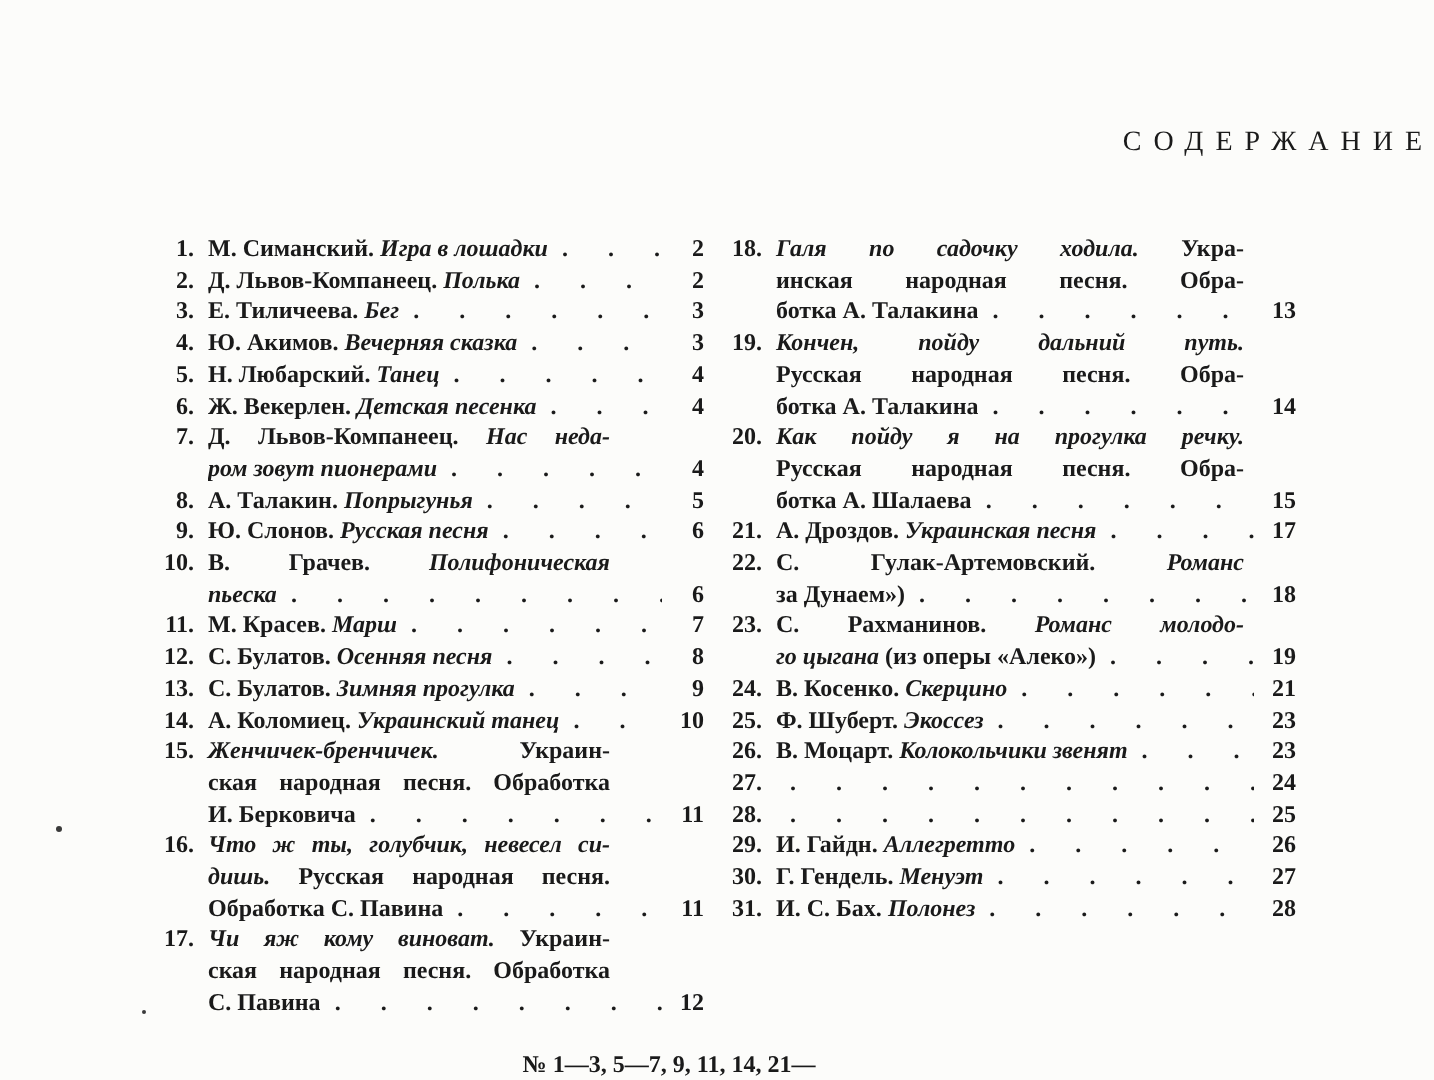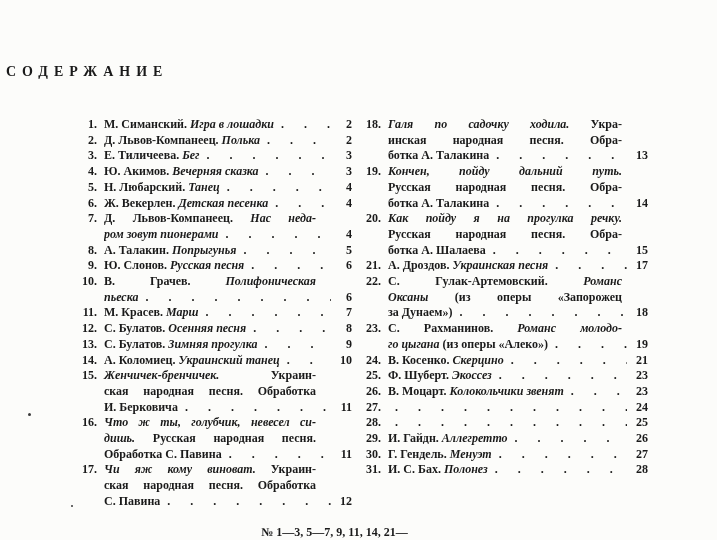--- a/index.html
+++ b/index.html
@@ -4,38 +4,38 @@
 <style>
   html,body{margin:0;padding:0}
   body{
     width:717px;height:540px;overflow:hidden;position:relative;
     background:var(--paper,#fcfcfa);color:var(--ink,#1a1a1a);
     font-family:"Liberation Serif","DejaVu Serif",serif;
     font-weight:bold;
   }
   .title{
     margin:0;padding-top:63px;
-    font-size:14px;line-height:17px;font-weight:bold;
-    letter-spacing:6px;text-align:left;text-indent:6px;
+    font-size:14px;line-height:17px;font-weight:normal;
+    letter-spacing:6px;text-align:right;text-indent:6px;
   }
   .columns{
     display:flex;margin-top:37px;padding-left:78px;
     font-size:12px;line-height:15.7px;
   }
   .col{flex:none}
   .col-left{width:274px;margin-right:10px}
   .col-right{width:286px}
   .entry{position:relative;padding-left:26px}
   .num{
     position:absolute;left:0;top:0;width:19px;text-align:right;
     white-space:nowrap;
   }
   .line{min-height:15.7px}
   .line.mid{text-align:justify;text-align-last:justify}
-  .col-left .line.mid{margin-right:36px}
+  .col-left .line.mid{margin-right:47px}
   .col-right .line.mid{margin-right:26px}
   .line.last{display:flex;align-items:center}
   .line.last .txt{white-space:nowrap;flex:none;max-width:100%;overflow:hidden}
   .it{font-style:italic}
   .leader{
     flex:1 1 0;min-width:0;overflow:hidden;white-space:nowrap;
     word-spacing:17px;padding-left:7px;margin-right:3px;
   }
   .pg{flex:none;min-width:18px;text-align:right;white-space:nowrap}
   .footer{
@@ -233,21 +233,20 @@
         <span class="num">21.</span>
         <div class="line last">
           <span class="txt"><span>А. Дроздов. </span><span class="it">Украинская песня</span></span>
           <span class="leader">. . . . . . . . . . . . . . . . . . . . . . . . . .</span>
           <span class="pg">17</span>
         </div>
       </div>
       <div class="entry">
         <span class="num">22.</span>
         <div class="line mid"><span class="txt"><span>С. Гулак-Артемовский. </span><span class="it">Романс</span></span></div>
-        <div class="line mid"><span class="txt"><span class="it">Оксаны </span><span>(из оперы «Запорожец</span></span></div>
         <div class="line last">
           <span class="txt"><span>за Дунаем»)</span></span>
           <span class="leader">. . . . . . . . . . . . . . . . . . . . . . . . . .</span>
           <span class="pg">18</span>
         </div>
       </div>
       <div class="entry">
         <span class="num">23.</span>
         <div class="line mid"><span class="txt"><span>С. Рахманинов. </span><span class="it">Романс молодо-</span></span></div>
         <div class="line last">

